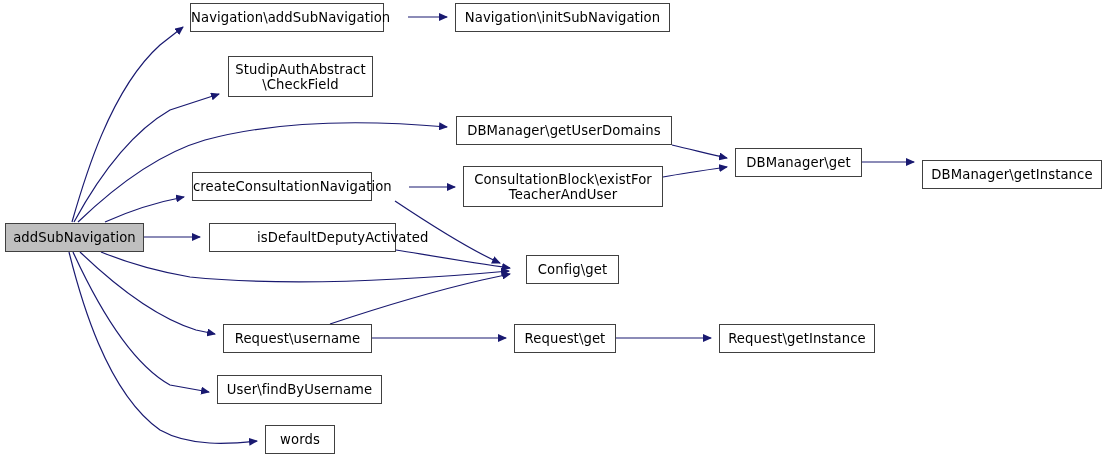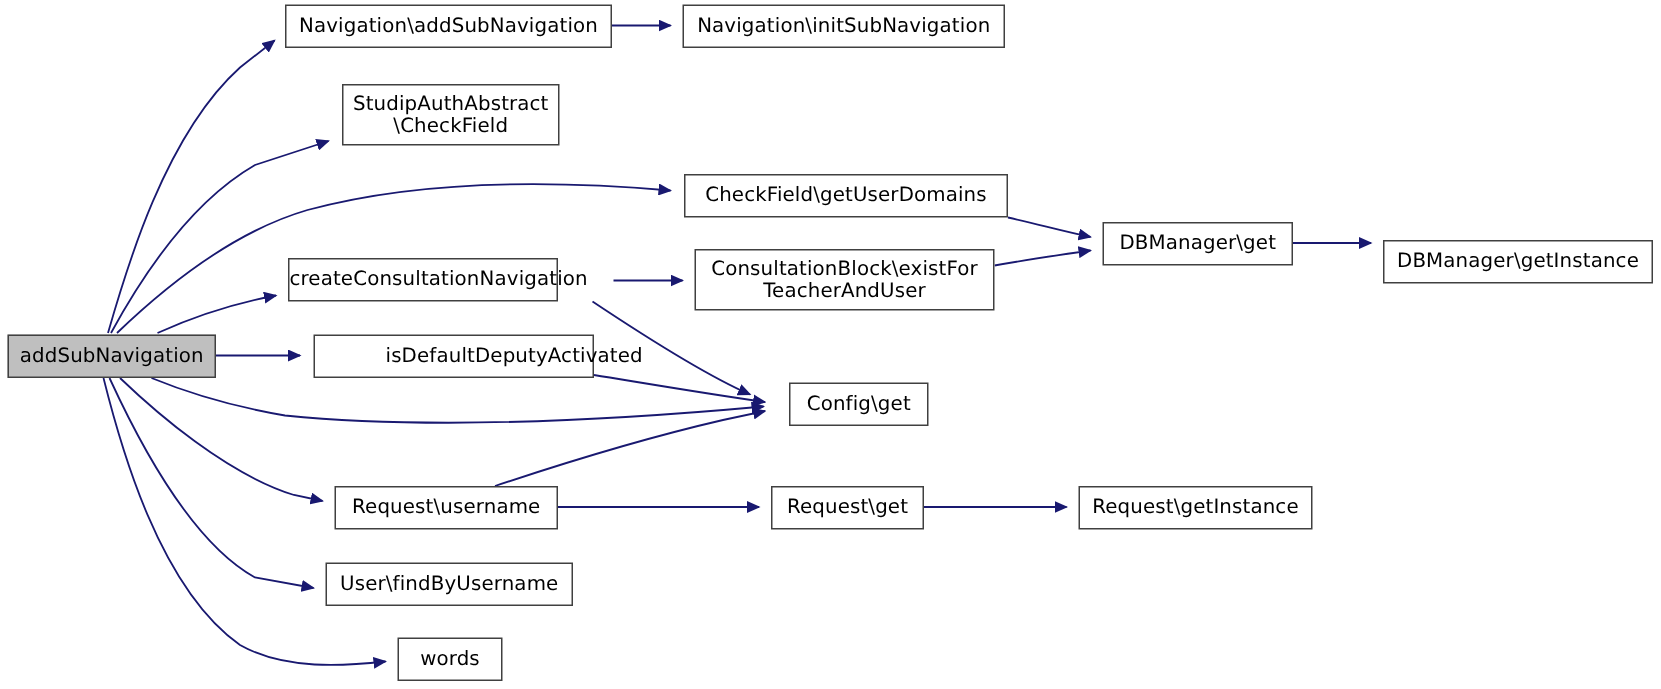--- a/index.html
+++ b/index.html
@@ -76,25 +76,25 @@
         <path d="M396,250 C433,256 474,263 510,268" fill="none" stroke="#191970" stroke-width="1.2" marker-end="url(#arrow)"></path>
         <path d="M862,162 L914,162" fill="none" stroke="#191970" stroke-width="1.2" marker-end="url(#arrow)"></path>
         <path d="M330,324 C372,310 430,292 482,280 L510,274" fill="none" stroke="#191970" stroke-width="1.2" marker-end="url(#arrow)"></path>
         <path d="M372,338 L506,338" fill="none" stroke="#191970" stroke-width="1.2" marker-end="url(#arrow)"></path>
         <path d="M616,338 L711,338" fill="none" stroke="#191970" stroke-width="1.2" marker-end="url(#arrow)"></path>
       </g>
   </svg>
 
   <div id="nodes">
       <div class="node current" style="left: 5px; top: 223px; width: 139px; height: 29px;"><span class="label">addSubNavigation</span></div>
-      <div class="node" style="left: 190px; top: 3px; width: 218px; height: 29px;"><span class="label">Navigation\addSubNavigation</span></div>
+      <div class="node" style="left: 190px; top: 3px; width: 194px; height: 29px;"><span class="label">Navigation\addSubNavigation</span></div>
       <div class="node" style="left: 455px; top: 3px; width: 215px; height: 29px;"><span class="label">Navigation\initSubNavigation</span></div>
       <div class="node" style="left: 228px; top: 56px; width: 145px; height: 41px;"><span class="label">StudipAuthAbstract
 \CheckField</span></div>
-      <div class="node" style="left: 456px; top: 116px; width: 216px; height: 29px;"><span class="label">CheckField\getUserDomains</span></div>
+      <div class="node" style="left: 456px; top: 116px; width: 216px; height: 29px;"><span class="label">DBManager\getUserDomains</span></div>
       <div class="node" style="left: 192px; top: 172px; width: 180px; height: 29px;"><span class="label">createConsultationNavigation</span></div>
       <div class="node" style="left: 463px; top: 166px; width: 200px; height: 41px;"><span class="label">ConsultationBlock\existFor
 TeacherAndUser</span></div>
       <div class="node" style="left: 735px; top: 148px; width: 127px; height: 29px;"><span class="label">DBManager\get</span></div>
       <div class="node" style="left: 922px; top: 160px; width: 180px; height: 29px;"><span class="label">DBManager\getInstance</span></div>
       <div class="node" style="left: 209px; top: 223px; width: 187px; height: 29px; padding-left: 47px;"><span class="label">isDefaultDeputyActivated</span></div>
       <div class="node" style="left: 526px; top: 255px; width: 93px; height: 29px;"><span class="label">Config\get</span></div>
       <div class="node" style="left: 223px; top: 324px; width: 149px; height: 29px;"><span class="label">Request\username</span></div>
       <div class="node" style="left: 514px; top: 324px; width: 102px; height: 29px;"><span class="label">Request\get</span></div>
       <div class="node" style="left: 719px; top: 324px; width: 156px; height: 29px;"><span class="label">Request\getInstance</span></div>

